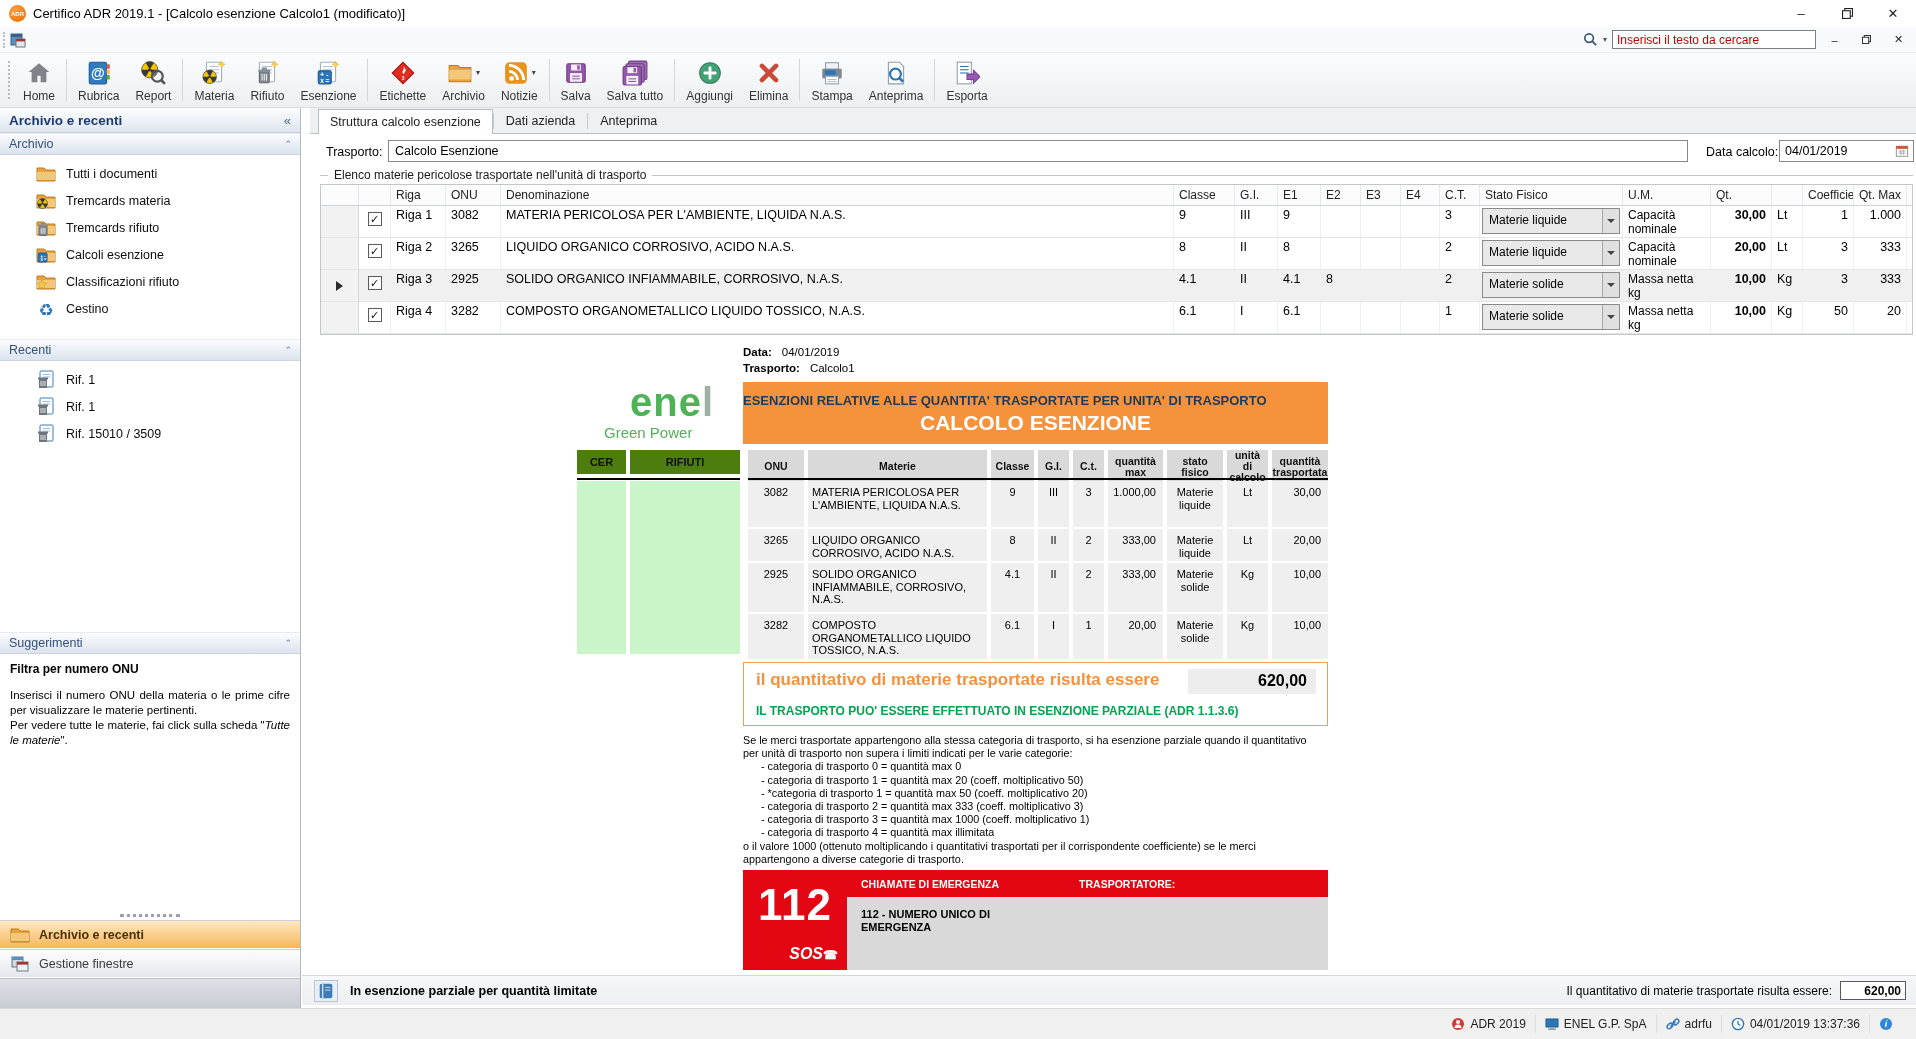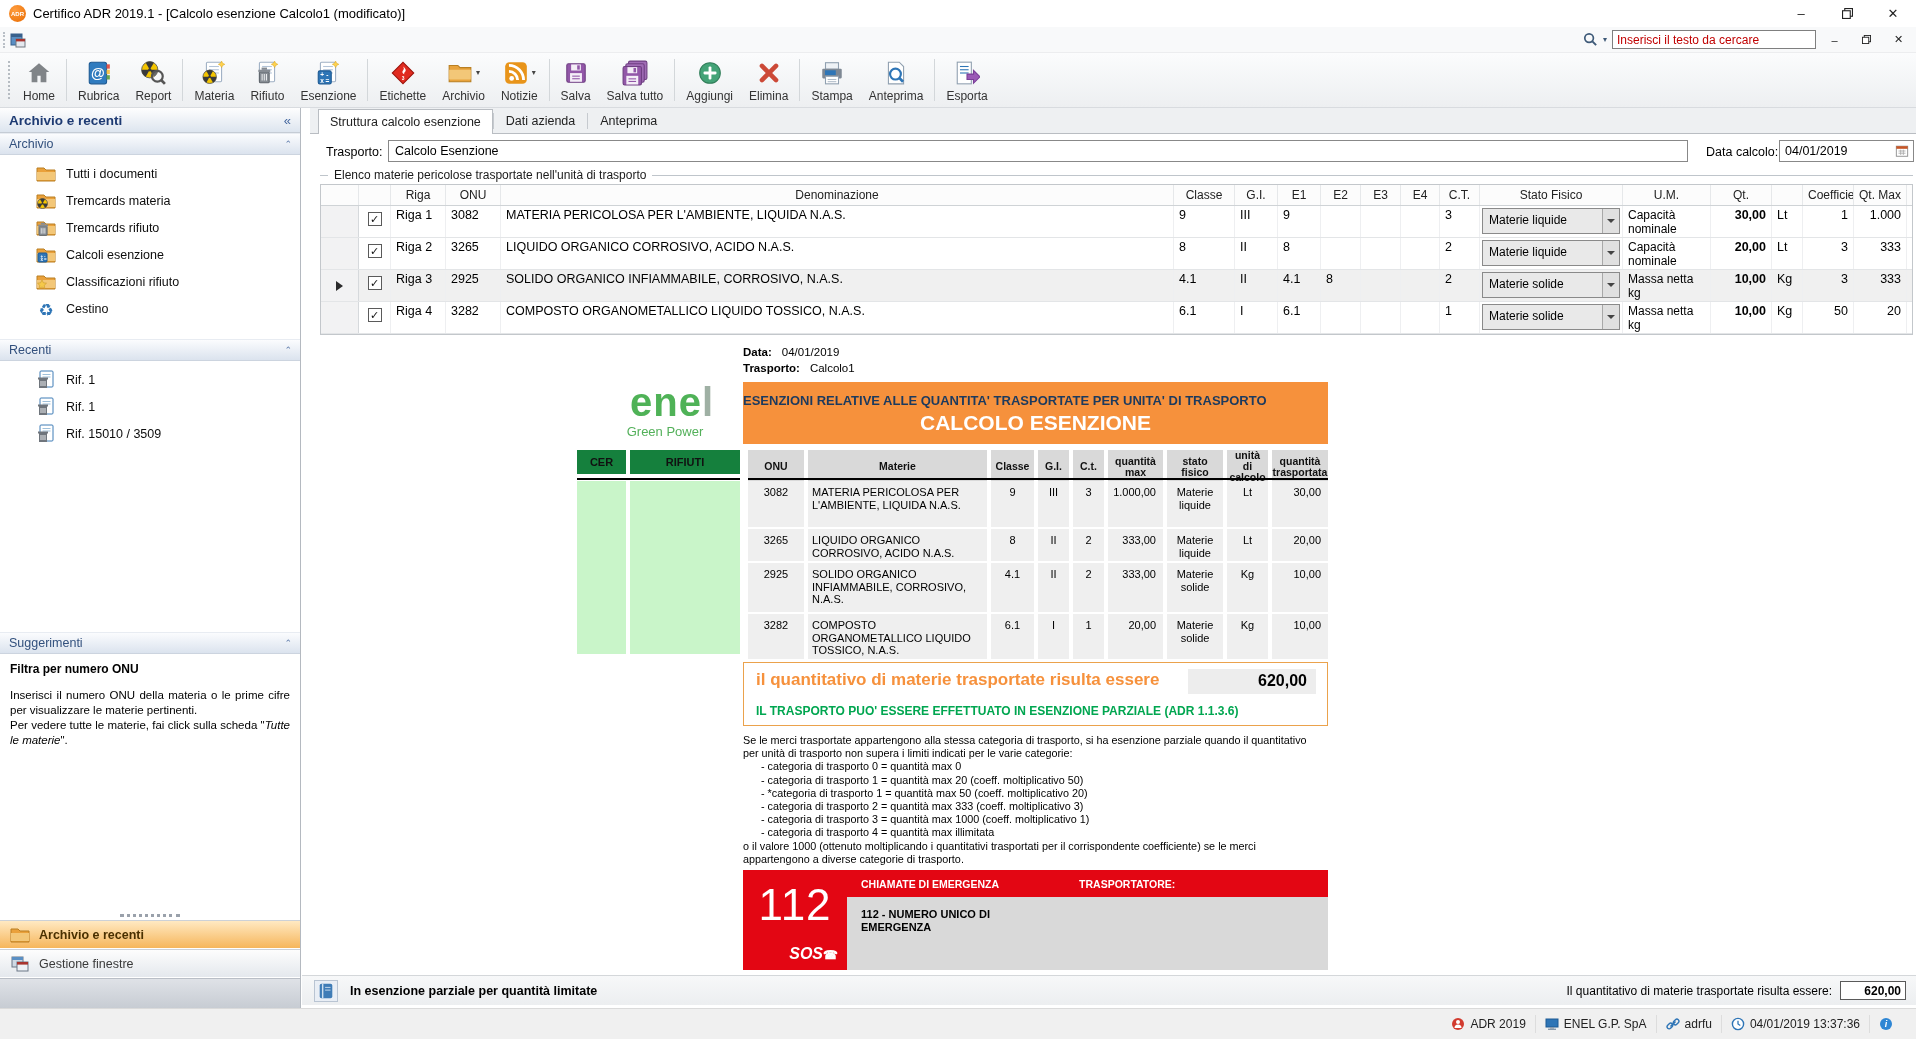--- a/index.html
+++ b/index.html
@@ -91,21 +91,21 @@
   .groupbox-label { position:absolute; top:60px; left:10px; width:1593px; display:flex;
                     align-items:center; gap:6px; font-size:12px; color:#1a1a1a; }
   .gb-line-s { width:8px; border-top:1px solid #bfc5cb; }
   .gb-line-e { flex:1; border-top:1px solid #bfc5cb; }
 
   .grid { position:absolute; top:76px; left:10px; width:1593px; border:1px solid #c3c7cb;
           background:#fff; }
   .grid-header, .grid-row { display:grid; }
   .grid-header { height:21px; background:#fcfcfc; border-bottom:1px solid #cfd3d6; }
   .gh-cell { font-size:12px; color:#222; padding:3px 5px 0; border-right:1px solid #e6e8ea;
-             overflow:hidden; white-space:nowrap;text-align:center; }
+             overflow:hidden; white-space:nowrap; }
   .grid-row { height:32px; border-bottom:1px solid #e3e5e7; background:#fff; }
   .grid-row.selected { background:#f0f0f0; }
   .gc { font-size:12.5px; padding:3px 5px; border-right:1px solid #eeeff1; overflow:hidden;
         line-height:13.5px; color:#000; }
   .gc.sel-cell { background:#f2f2f3; border-right:1px solid #d6d9dc; display:flex;
                  align-items:center; justify-content:center; }
   .gc.chk-cell { display:flex; align-items:flex-start; justify-content:center; padding-top:6px; }
   .gc.num { text-align:right; }
   .gc.bold { font-weight:bold; }
   .gc.small { font-size:12px; }
@@ -121,25 +121,25 @@
                  border-right:4px solid transparent; }
 
   
   .preview-doc { position:absolute; left:267px; top:232px; width:751px; height:645px; }
   .pv-abs { position:absolute; }
   .pv-meta-row { font-size:11.5px; color:#000; margin-bottom:4px; }
   .pv-meta-row b { margin-right:10px; }
   .pv-logo { left:27px; top:42px; width:136px; height:62px; text-align:center; }
   .enel-main { font-size:40px; font-weight:bold; letter-spacing:1px; line-height:40px; color:#4fb257; }
   .enel-main .l-gray { color:#9fb0a4; }
-  .enel-sub { font-size:13px; color:#53b05a; margin-top:2px; text-align:center; padding-right:14px; }
+  .enel-sub { font-size:15px; color:#53b05a; margin-top:2px; text-align:left; padding-right:14px; }
   .pv-banner { left:166px; top:42px; width:585px; height:62px; background:#f6913c; }
   .pv-banner-l1 { font-size:13px; font-weight:bold; color:#1c3a5e; margin-top:11px; }
   .pv-banner-l2 { text-align:center; font-size:21px; font-weight:bold; color:#fff; margin-top:3px; }
-  .pv-gh { height:24px; background:#15803d; display:flex; align-items:center; justify-content:center;
+  .pv-gh { height:24px; background:#4d7c0f; display:flex; align-items:center; justify-content:center;
            font-size:11px; font-weight:bold; color:#111; }
   .pv-main-header { left:171px; top:110px; width:580px; height:28px; display:grid; column-gap:4px; }
   .pv-hc { background:#d9d9d9; font-size:10.5px; font-weight:bold; color:#111; display:flex;
            align-items:center; justify-content:center; text-align:center; line-height:11px; padding:0 2px; }
   .pv-blk { background:#000; height:2px; }
   .pv-greenbody { background:#c9f5c9; }
   .pv-rows { left:171px; top:141px; width:580px; }
   .pv-row { display:grid; column-gap:4px; margin-bottom:2px; }
   .pv-c { background:#efefef; font-size:11px; line-height:12.5px; padding:5px 4px 2px; color:#000; }
   .pv-c.ctr { text-align:center; }
@@ -148,21 +148,21 @@
   .pv-result { left:166px; top:322px; width:585px; height:64px; border:1px solid #eba24c; background:#fff; }
   .pv-result-text { position:absolute; left:12px; top:7px; font-size:17px; font-weight:bold; color:#f6913c; }
   .pv-result-value { position:absolute; right:11px; top:6px; width:128px; height:25px; background:#ededed;
                      font-size:16px; font-weight:bold; color:#000; text-align:right; padding:3px 9px 0 0; }
   .pv-result-status { position:absolute; left:12px; top:41px; font-size:12px; font-weight:bold; color:#00a650; }
 
   .pv-notes { left:166px; top:394px; width:585px; }
   .pv-note-line { font-size:10.8px; line-height:13.2px; color:#000; white-space:pre; }
 
   .pv-emg-logo { left:166px; top:530px; width:104px; height:100px; background:#e30613; color:#fff; }
-  .emg-112 { font-size:44px; font-weight:normal; text-align:center; margin-top:10px; letter-spacing:1px; }
+  .emg-112 { font-size:44px; font-weight:bold; text-align:center; margin-top:10px; letter-spacing:1px; }
   .emg-sos { position:absolute; right:9px; bottom:7px; font-size:16px; font-weight:bold; font-style:italic; }
   .emg-sos .phone { font-size:12px; font-style:normal; }
   .pv-emg-band { left:270px; top:530px; width:481px; height:27px; background:#e30613; display:flex;
                  align-items:center; }
   .emg-h1 { margin-left:14px; font-size:10.5px; font-weight:bold; color:#fff; }
   .emg-h2 { margin-left:80px; font-size:10.5px; font-weight:bold; color:#fff; }
   .pv-emg-body { left:270px; top:557px; width:481px; height:73px; background:#d9d9d9; }
   .emg-body-text { margin:11px 0 0 14px; width:180px; font-size:11px; font-weight:bold;
                    line-height:13px; color:#000; }
 

